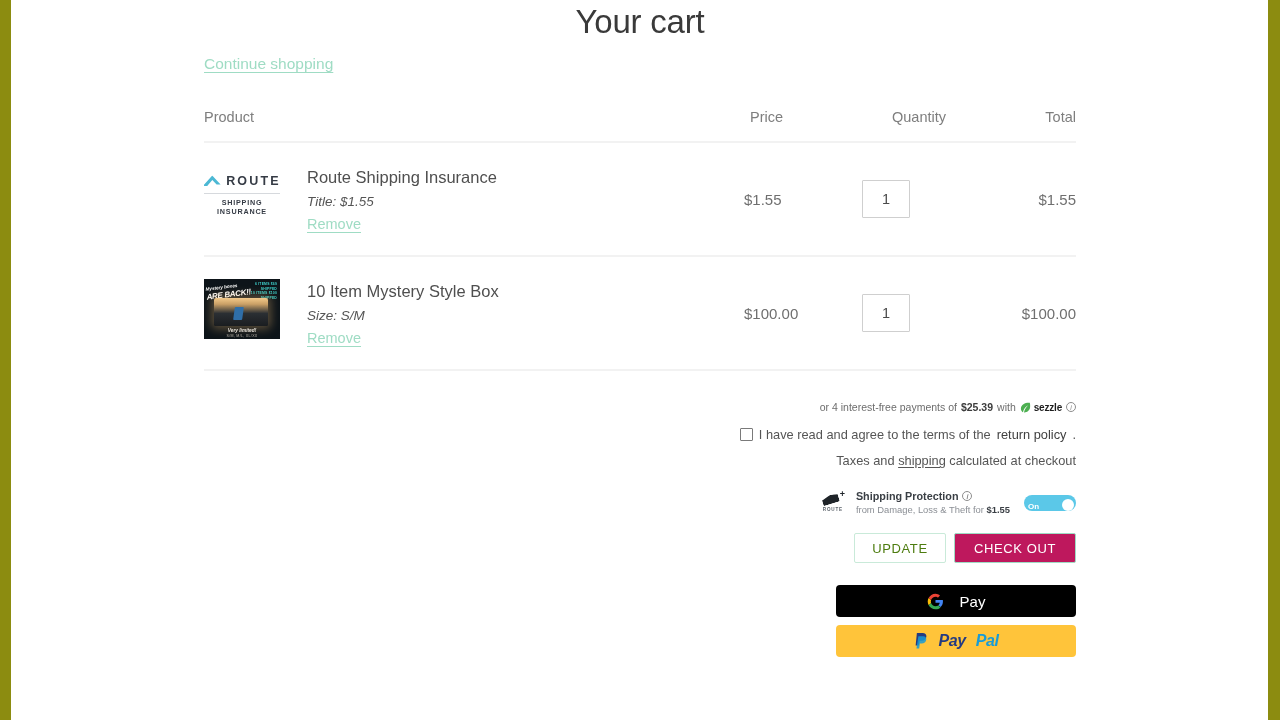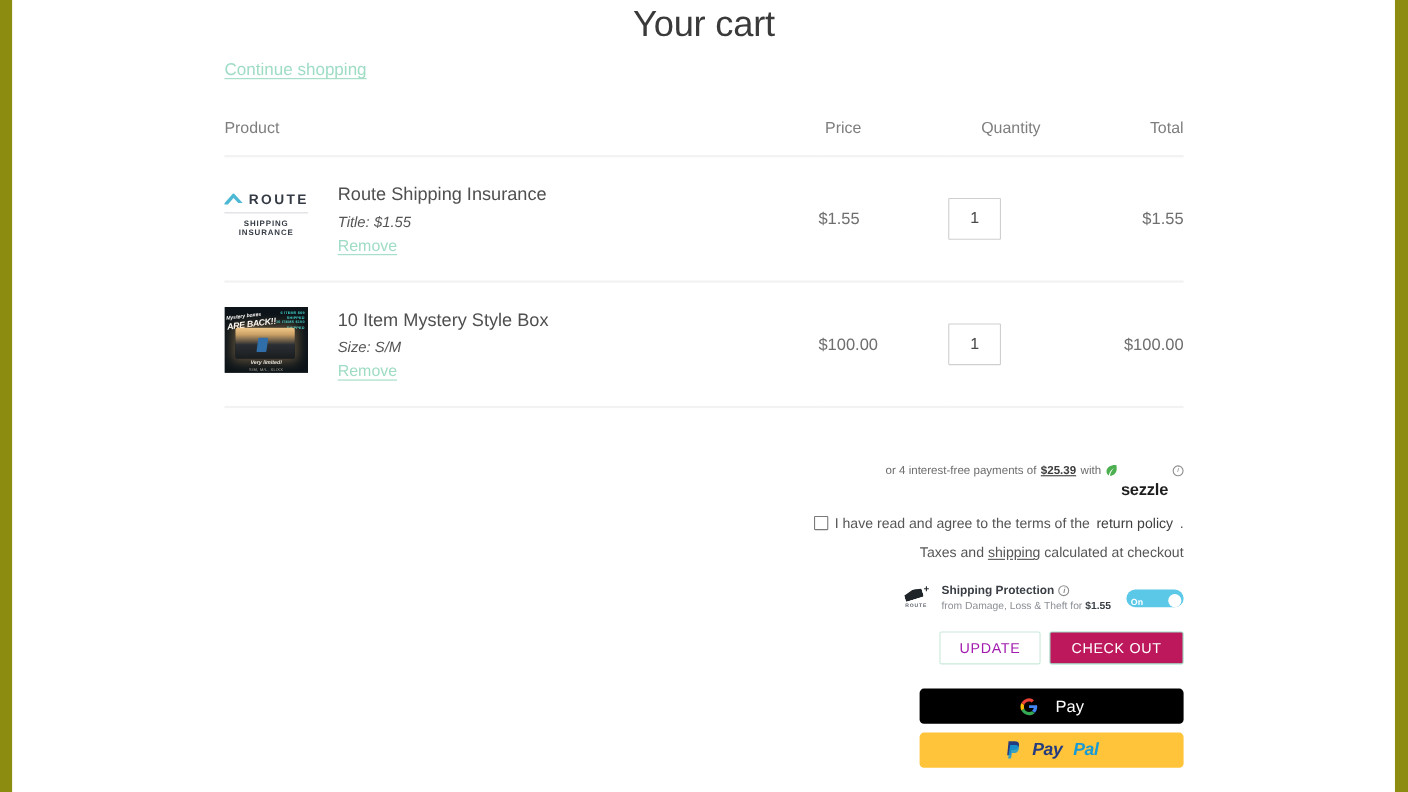--- a/index.html
+++ b/index.html
@@ -135,23 +135,23 @@
   
   .summary { margin-top: 30px; text-align: right; }
   .sub-row { display:flex; justify-content:flex-end; align-items:baseline; gap: 0; }
   .sub-label { font-size: 17px; color: #4f4f4f; }
   .sub-value { font-size: 17px; color: #4f4f4f; width: 96px; text-align: right; }
 
   .sezzle-row {
     display:flex; justify-content:flex-end; align-items:center; gap:4px;
     margin-top: 9px; font-size: 10.5px; color: #6d6d6d;
   }
-  .sezzle-row b { color:#3c3c3c;text-decoration:underline; }
+  .sezzle-row b { color:#3c3c3c; }
   .sezzle-logo { display:flex; align-items:center; gap:3px; }
-  .sezzle-name { font-size: 15px; font-weight: 800; color:#1d1d1d; letter-spacing:-.2px;margin-top:36px; }
+  .sezzle-name { font-size: 10px; font-weight: 800; color:#1d1d1d; letter-spacing:-.2px; }
   .info-circle {
     display:inline-flex; align-items:center; justify-content:center;
     width:10px; height:10px; border:1px solid #8d8d8d; border-radius:50%;
     font-size:7px; color:#8d8d8d; font-style:italic; line-height:1;
   }
 
   .terms-row {
     display:flex; justify-content:flex-end; align-items:center; gap:6px;
     margin-top: 14px; font-size: 12.8px; color: #555;
   }
@@ -195,21 +195,21 @@
   .rw-toggle span { font-size:8px; color:#fff; font-weight:700; padding-left:2px;}
   .rw-knob { width:12px; height:12px; border-radius:50%; background:#fff; }
 
   
   .btn-row { display:flex; justify-content:flex-end; gap:8px; margin-top: 18px; }
   .btn {
     height: 30px; border-radius: 2px; font-size: 13px; letter-spacing: .6px;
     display:flex; align-items:center; justify-content:center;
     font-family:"Liberation Sans", sans-serif; cursor:pointer;
   }
-  .btn-update { width: 92px; background:#fff; border:1px solid #c9ead9; color:#a21caf; }
+  .btn-update { width: 92px; background:#fff; border:1px solid #c9ead9; color:#4d7c0f; }
   .btn-checkout { width: 122px; background:#be185d; border:1px solid #9fdcc4; color:#ffffff; }
 
   .pay-col { display:flex; flex-direction:column; align-items:flex-end; gap:8px; margin-top: 22px; }
   .pay-btn {
     width: 240px; height: 32px; border-radius: 4px;
     display:flex; align-items:center; justify-content:center; cursor:pointer;gap:10px;
   }
   .gpay { background:#000; }
   .gpay .lbl { color:#fff; font-size:15px; margin-left:6px; }
   .paypal { background:#ffc43a; }

